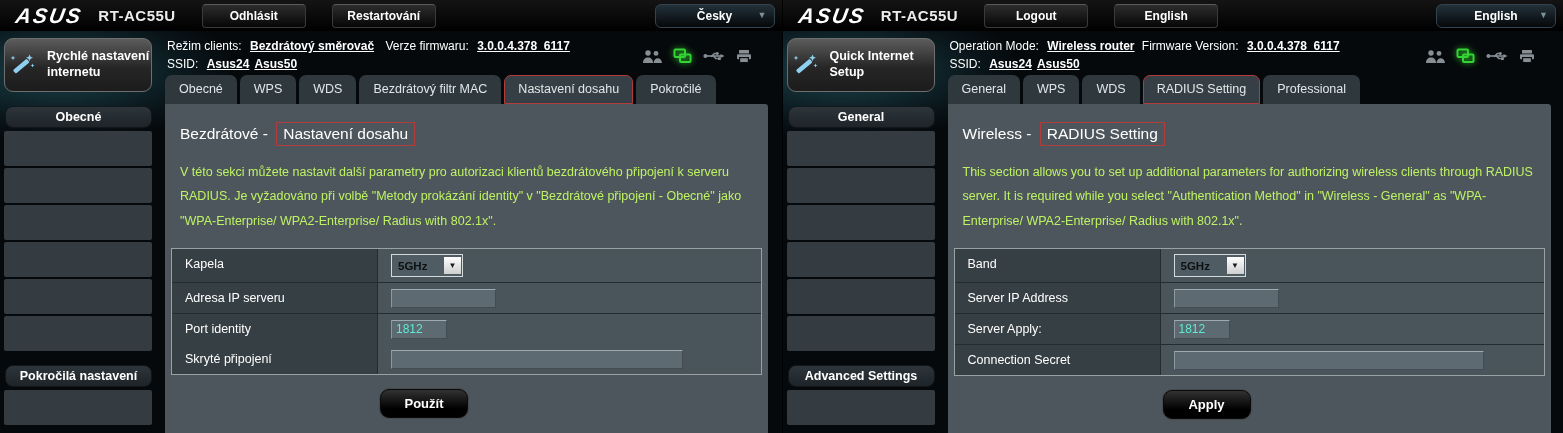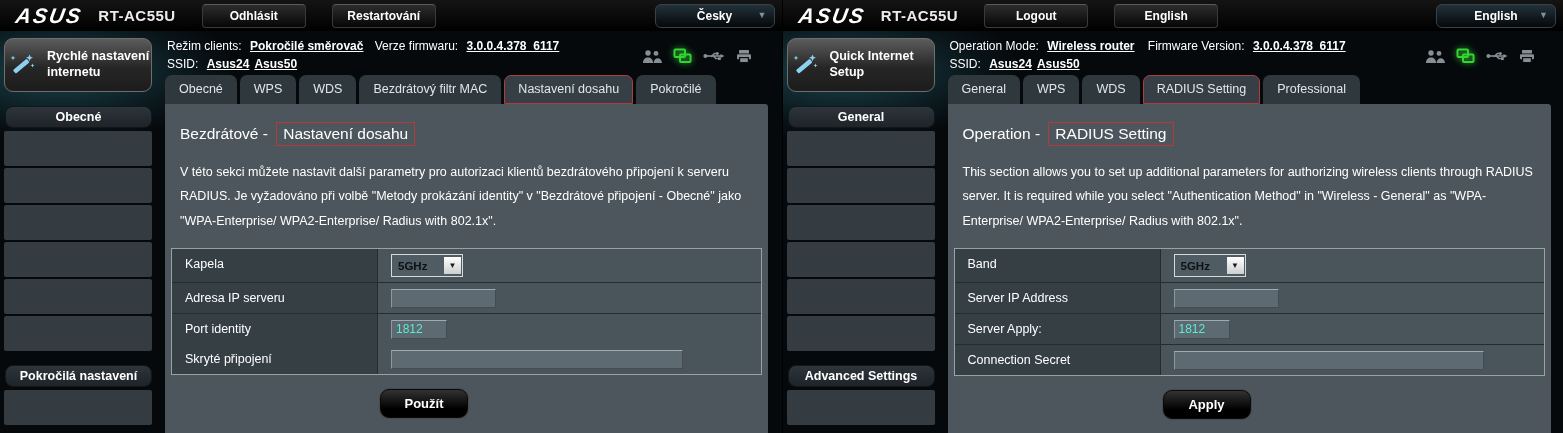--- a/index.html
+++ b/index.html
@@ -54,21 +54,21 @@
   
   .tabs{display:flex;gap:3px;margin-top:3px;}
   .tab{background:#2e383d;color:#e1e7e9;font-size:12.5px;padding:6px 13px 7px;border-radius:7px 7px 0 0;
     border:1px solid transparent;cursor:pointer;white-space:nowrap;}
   .tab.selected{border-color:#b23b3b;background:#353f45;}
 
   
   .content{background:#4d565c;height:333px;box-sizing:border-box;border-radius:0 3px 0 0;}
   .title{margin:0;padding:21px 0 0 15px;color:#fff;font-size:15.5px;font-weight:normal;}
   .title-box{border:1px solid #b23b3b;padding:2px 6px 3px;margin-left:4px;}
-  .desc{margin:17px 16px 0 15px;color:#ffffff;font-size:12.5px;line-height:1.95;}
+  .desc{margin:17px 16px 0 15px;color:#bef264;font-size:12.5px;line-height:1.95;}
 
   .ftable{margin:15px 6px 0 6px;border:1px solid #99a1a5;background:#4a545b;}
   .row{display:flex;min-height:30px;border-bottom:1px solid #232c30;}
   .row:last-child{border-bottom:none;}
   .row.no-divider{border-bottom:none;}
   .lbl{width:206px;flex-shrink:0;background:#363f44;color:#fff;font-size:12.5px;
     padding:8px 0 0 13px;box-sizing:border-box;border-right:1px solid #232c30;}
   .val{flex:1;display:flex;align-items:center;padding:5px 6px 5px 13px;}
 
   .select{display:flex;align-items:center;background:#505c63;border:1px solid #d3dadc;height:21px;cursor:pointer;}
@@ -158,21 +158,21 @@
               </div>
               </div>
           </div>
           </div>
       </div>
 
       <div class="maincol">
         <div class="header-info">
           <div>
             <span class="hlabel">Režim clients:</span>
-            <span class="link">Pokročilé směrovač</span>
+            <span class="link">Bezdrátový směrovač</span>
             <span class="hlabel" style="margin-left:8px">Verze firmwaru:</span>
             <span class="link">3.0.0.4.378_6117</span>
           </div>
           <div>
             <span class="hlabel">SSID:</span>
             <span class="ssid-wrap"><span class="link">Asus24</span><span class="link">Asus50</span></span>
           </div>
           <div class="status-icons">
             <span style="display:flex;gap:11px;align-items:center;">
                 <span class="st-icon">
@@ -344,21 +344,21 @@
               </div>
           </div>
           </div>
       </div>
 
       <div class="maincol">
         <div class="header-info">
           <div>
             <span class="hlabel">Operation Mode:</span>
             <span class="link">Wireless router</span>
-            <span class="hlabel" style="margin-left:10px">Firmware Version:</span>
+            <span class="hlabel" style="margin-left:4px">Firmware Version:</span>
             <span class="link">3.0.0.4.378_6117</span>
           </div>
           <div>
             <span class="hlabel">SSID:</span>
             <span class="ssid-wrap"><span class="link">Asus24</span><span class="link">Asus50</span></span>
           </div>
           <div class="status-icons">
             <span style="display:flex;gap:11px;align-items:center;">
                 <span class="st-icon">
                   <svg width="20" height="15" viewBox="0 0 20 15" fill="currentColor">
@@ -410,21 +410,21 @@
             <div class="tab selected">
             <span>RADIUS Setting</span>
           </div>
             <div class="tab">
             <span>Professional</span>
           </div>
           </nav>
 
         <div class="content">
           <h1 class="title">
-            <span>Operation -</span>
+            <span>Wireless -</span>
             <span class="title-box">RADIUS Setting</span>
           </h1>
           <p class="desc">This section allows you to set up additional parameters for authorizing wireless clients through RADIUS server. It is required while you select "Authentication Method" in "Wireless - General" as "WPA-Enterprise/ WPA2-Enterprise/ Radius with 802.1x".</p>
 
           <div class="ftable">
             <div class="row">
               <div class="lbl">Band</div>
               <div class="val">
                 <div class="select">
                   <span class="sel-val">5GHz</span>

